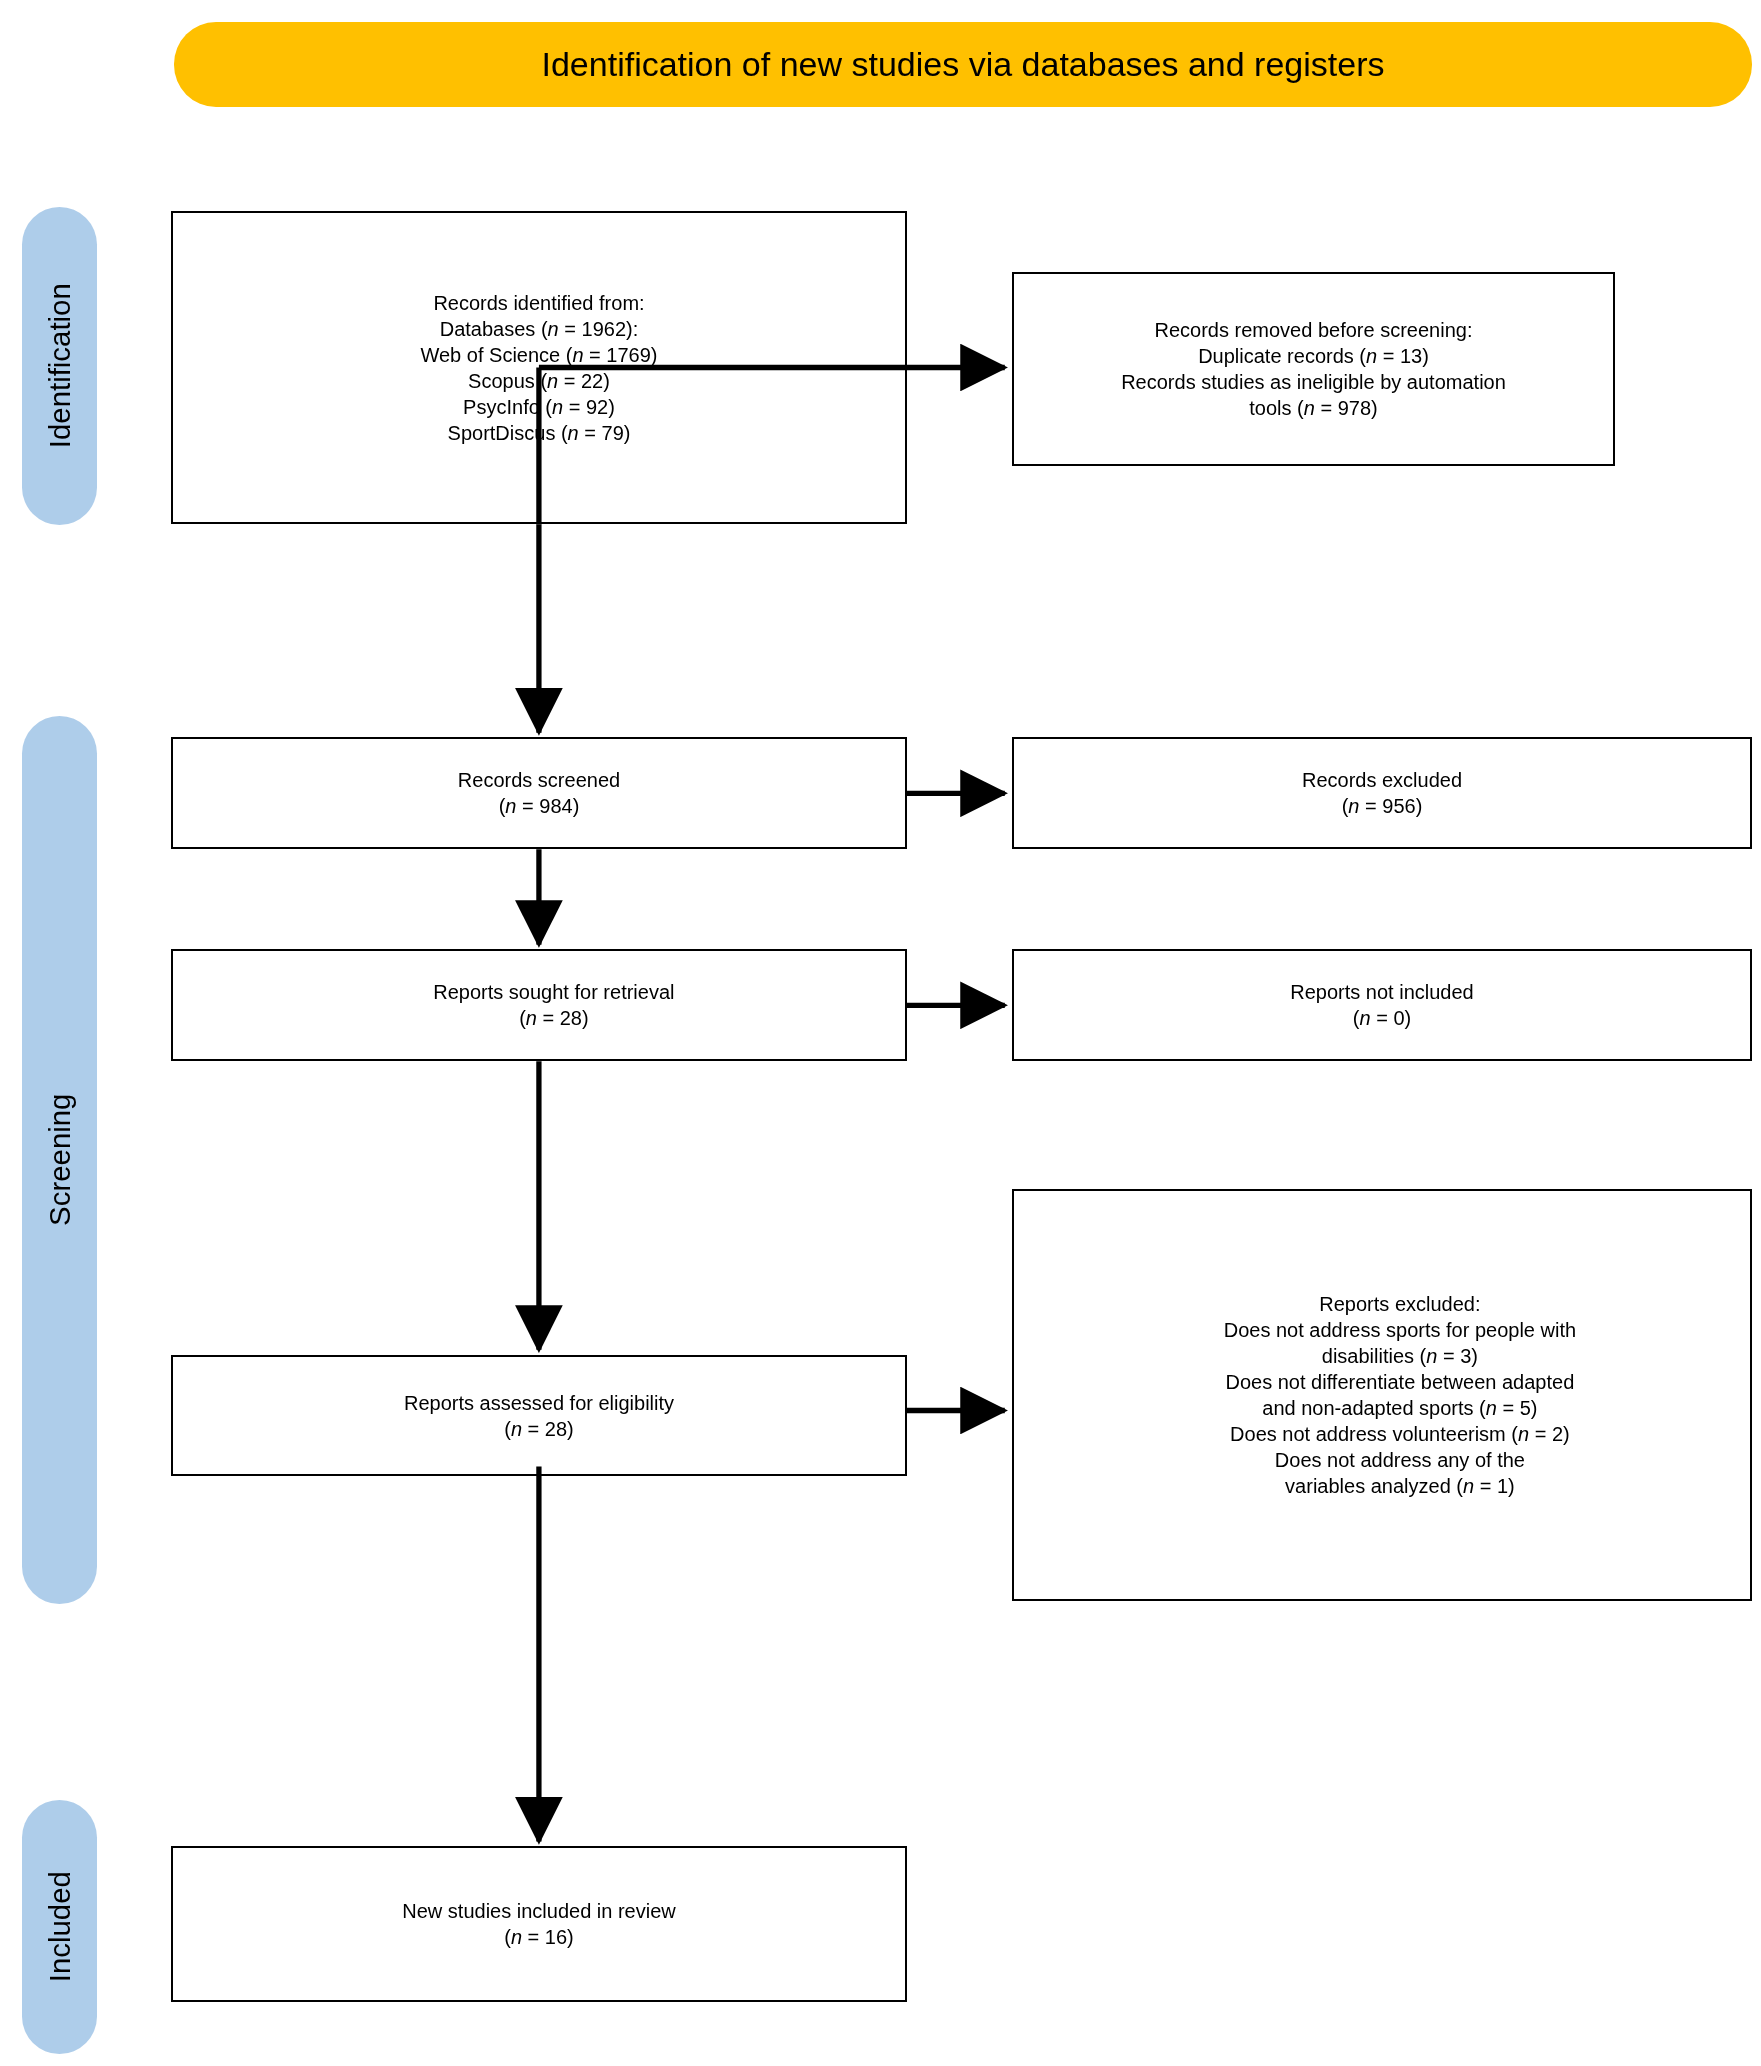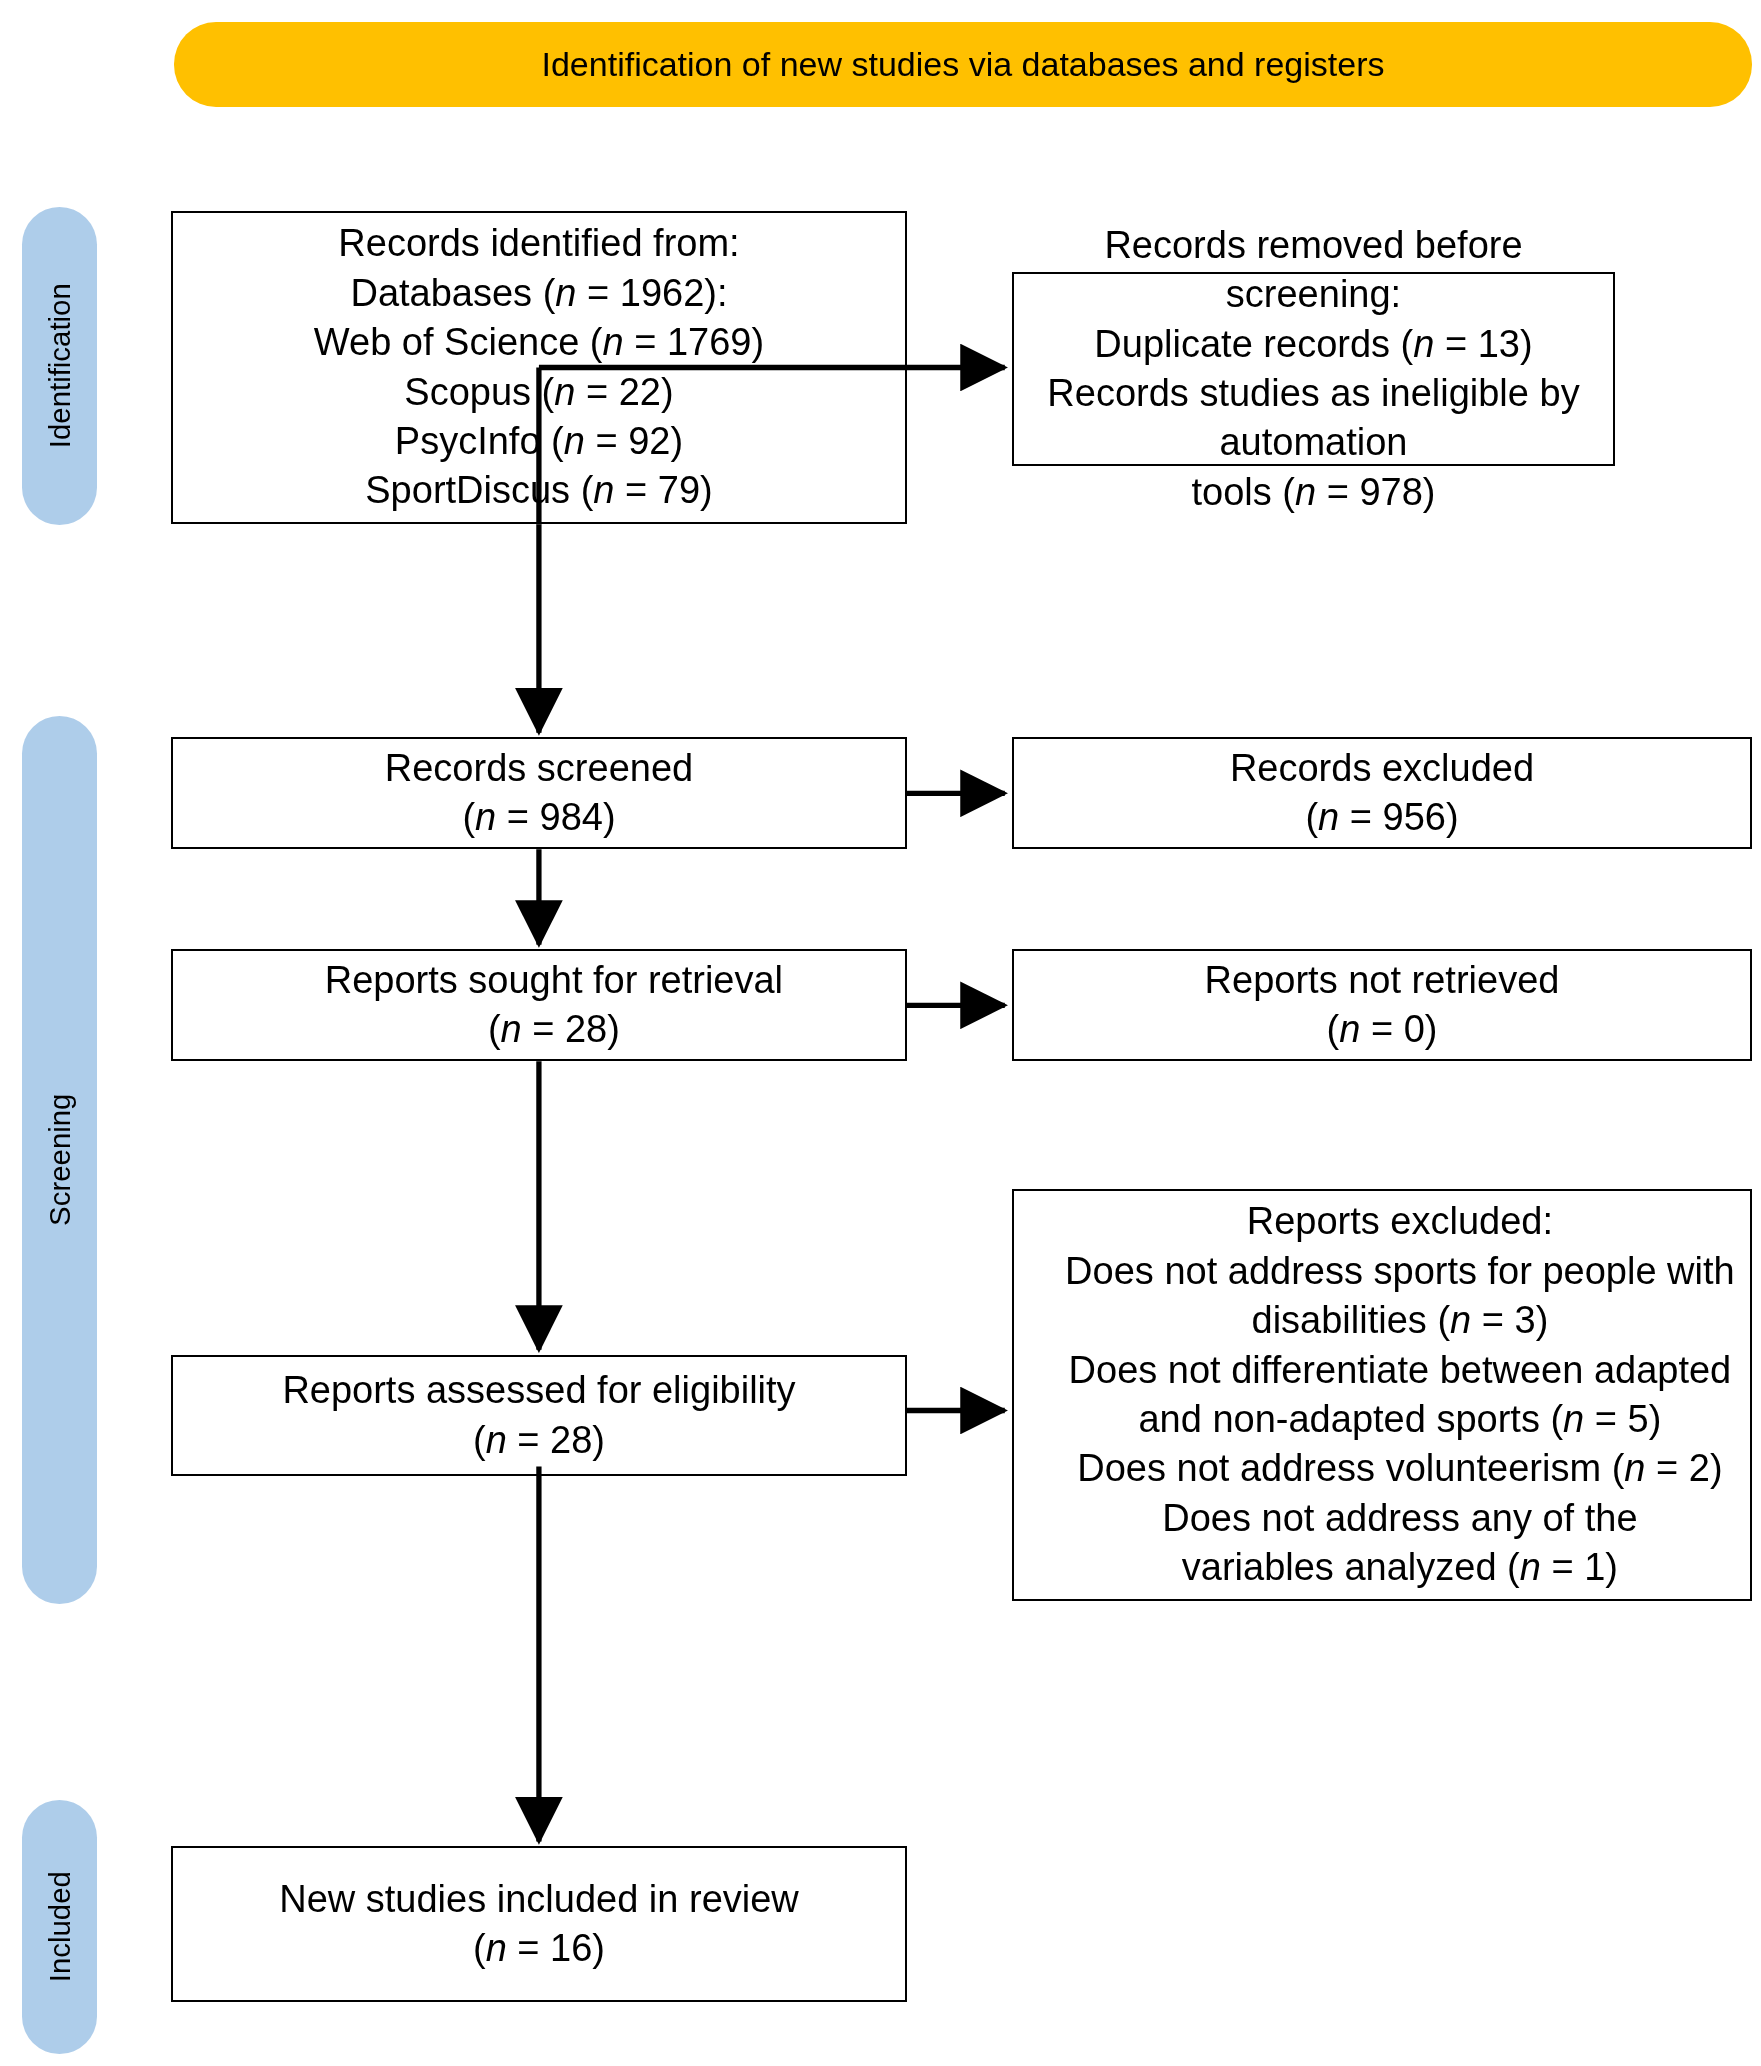--- a/index.html
+++ b/index.html
@@ -65,21 +65,21 @@
     border: 2.9px solid #000000;
     background: #ffffff;
     box-sizing: border-box;
     display: flex;
     align-items: center;
     justify-content: center;
     padding: 4.7px 8.2px;
   }
   .box-text {
     text-align: center;
-    font-size: 38px;
+    font-size: 20px;
     line-height: 1.30;
     color: #000;
   }
   .box-text .ital { font-style: italic; }
 
   
   #box-identified { left: 171px; top: 211px;  width: 736px; height: 313px; }
   #box-screened   { left: 171px; top: 737px; width: 736px; height: 112px; }
   #box-sought     { left: 171px; top: 949px; width: 736px; height: 112px; padding-left: 38px; }
   #box-assessed   { left: 171px; top: 1355px; width: 736px; height: 121px; }
@@ -154,21 +154,21 @@
 
 <div class="flow-box" id="box-sought">
   <div class="box-text">
       <div>Reports sought for retrieval</div>
       <div>(<span class="ital">n</span> = 28)</div>
     </div>
 </div>
 
 <div class="flow-box" id="box-notretrieved">
   <div class="box-text">
-      <div>Reports not retrieved</div>
+      <div>Reports not included</div>
       <div>(<span class="ital">n</span> = 0)</div>
     </div>
 </div>
 
 <div class="flow-box" id="box-assessed">
   <div class="box-text">
       <div>Reports assessed for eligibility</div>
       <div>(<span class="ital">n</span> = 28)</div>
     </div>
 </div>

